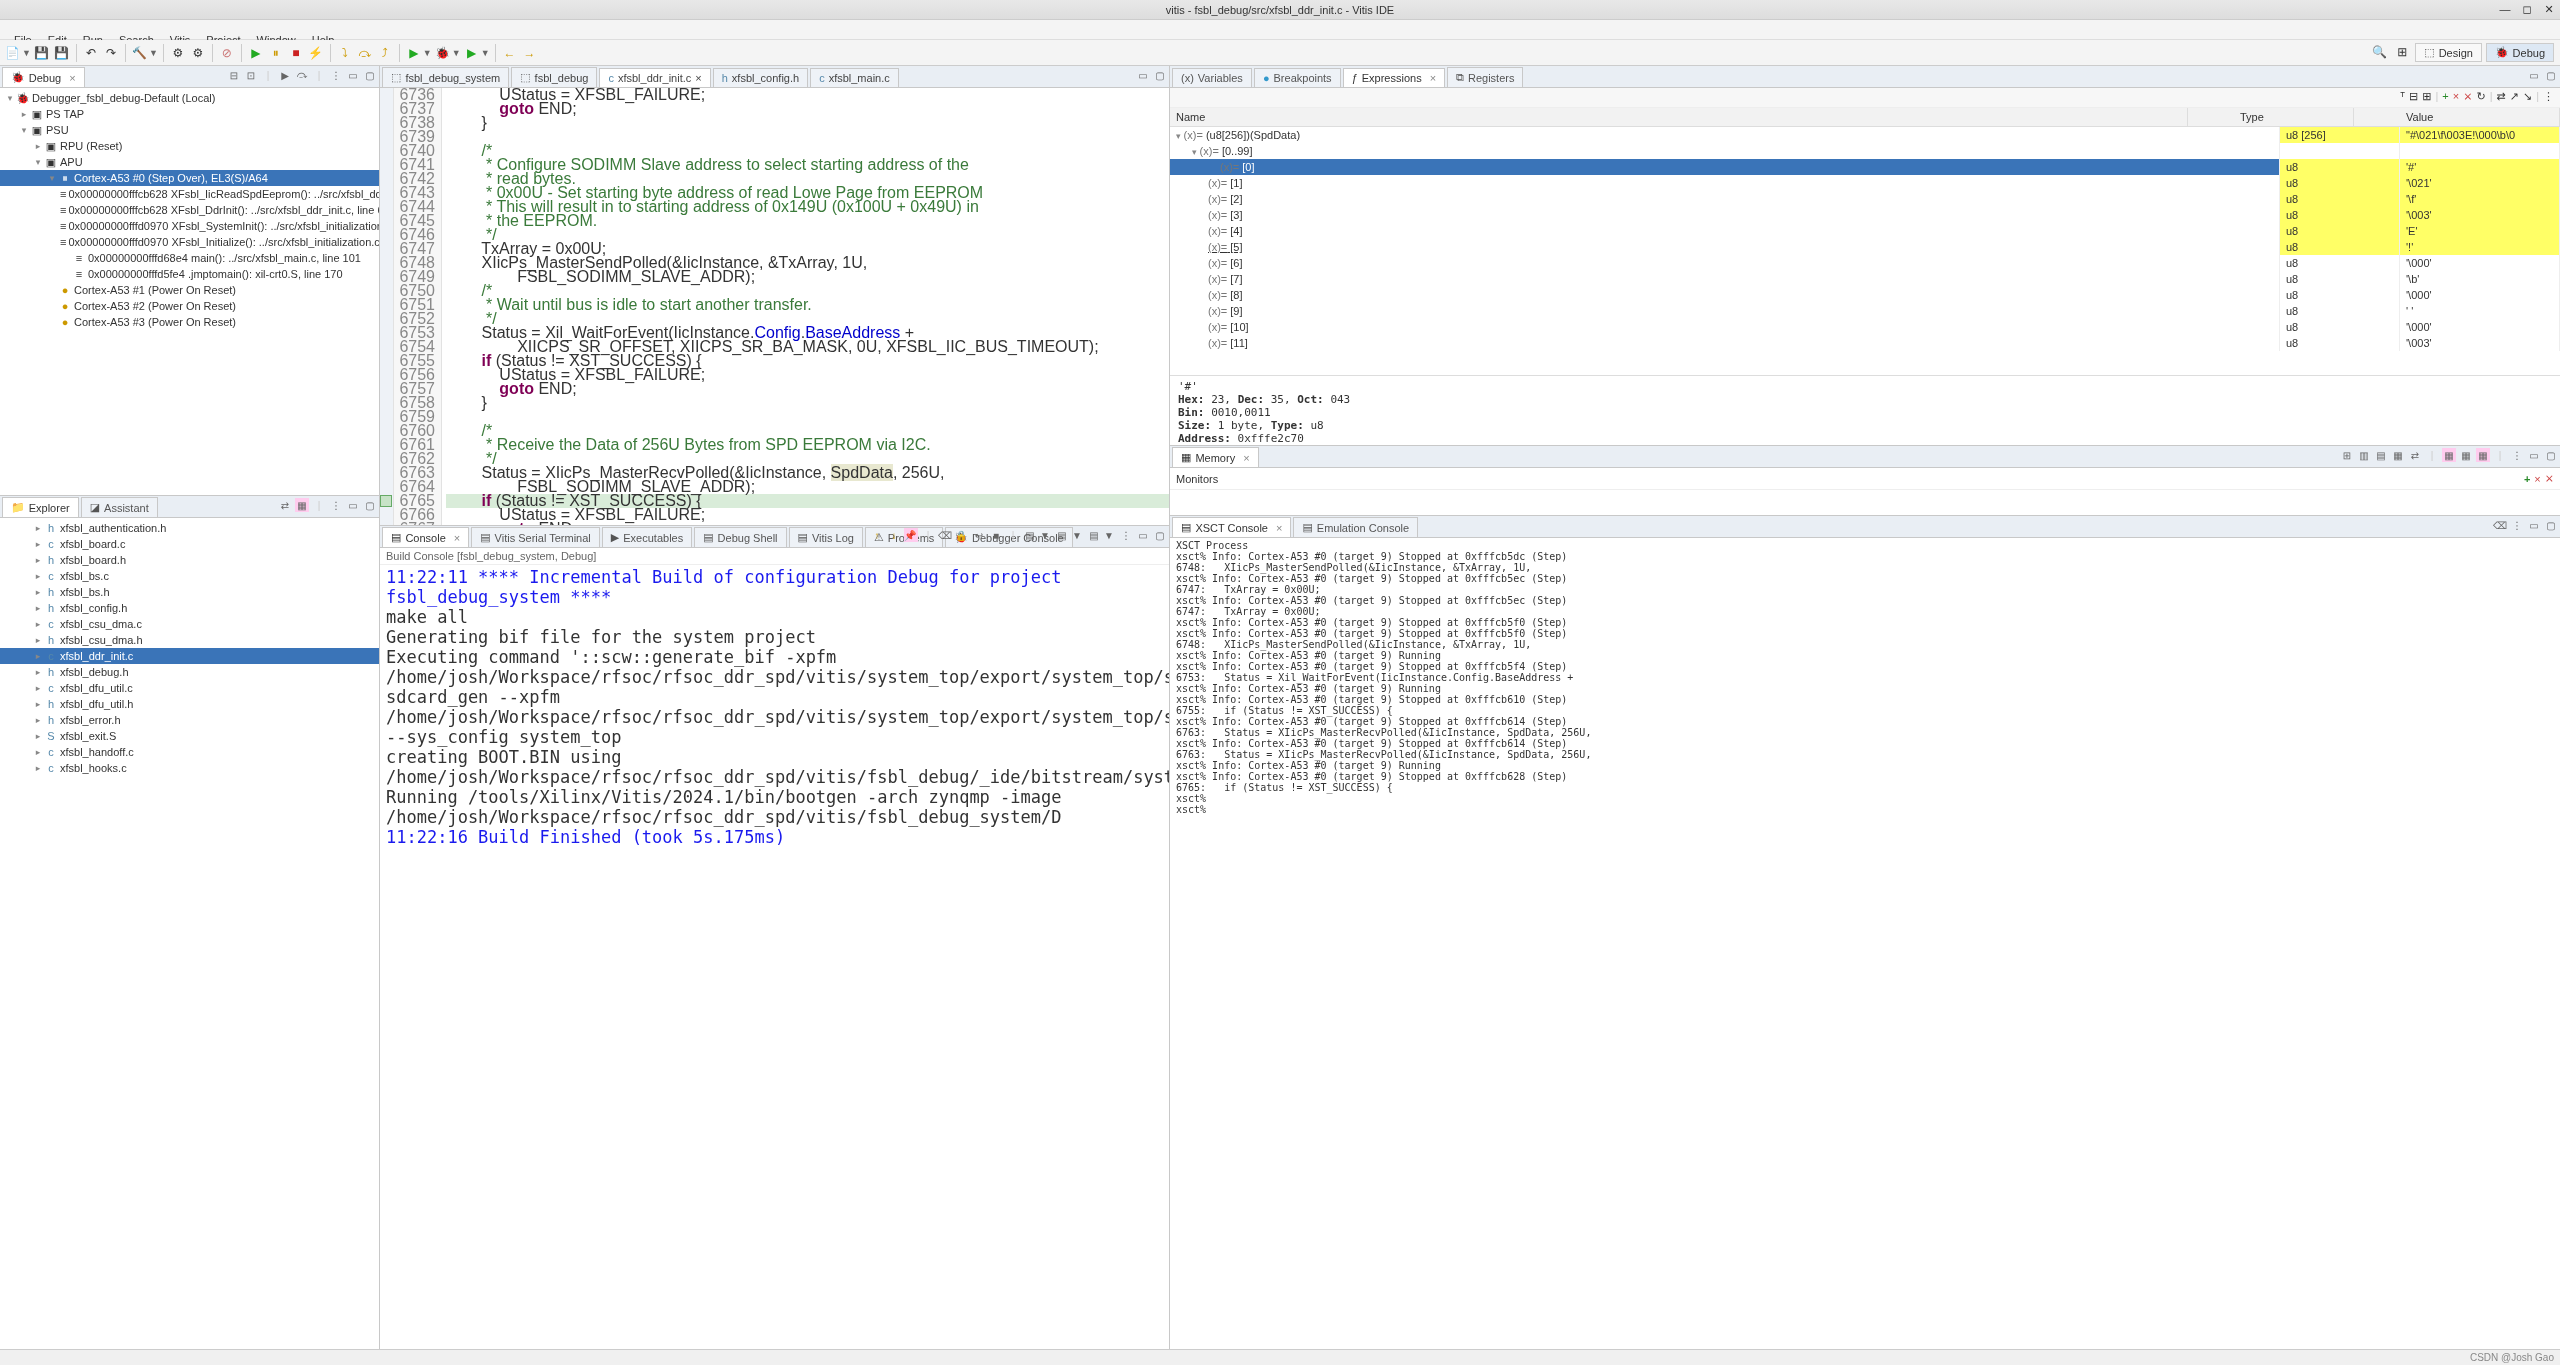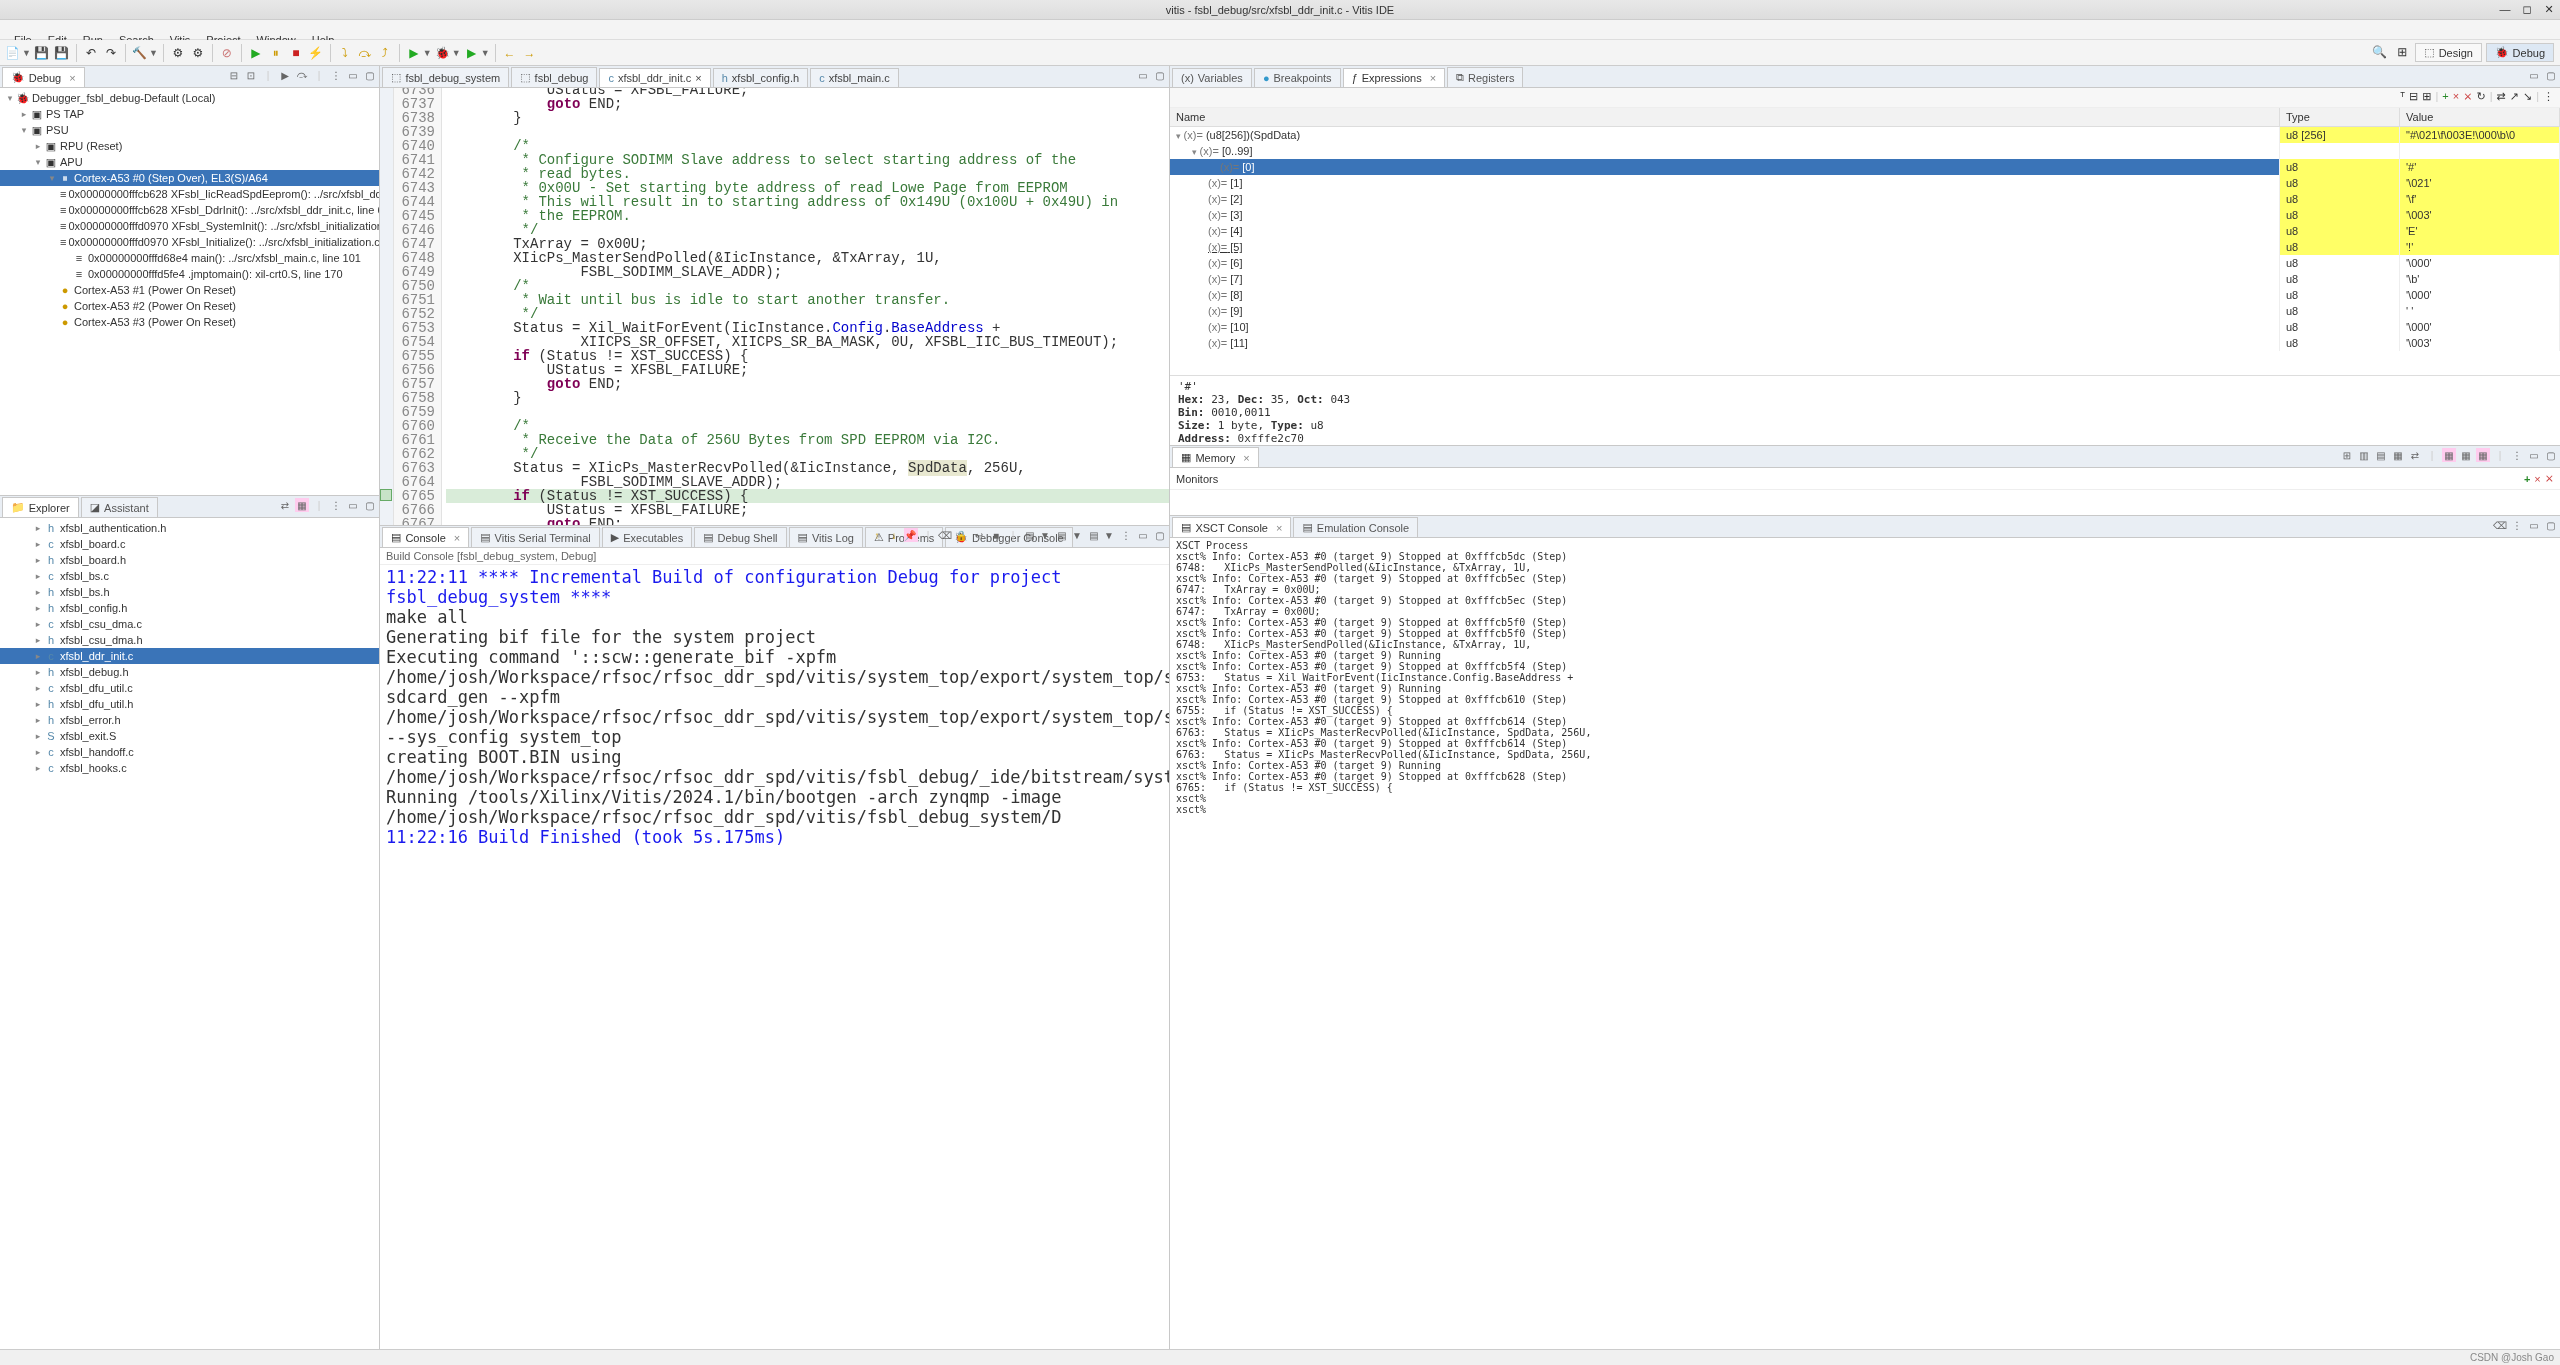--- a/index.html
+++ b/index.html
@@ -35,37 +35,37 @@
 .indent-1 { padding-left: 18px; }
 .indent-2 { padding-left: 32px; }
 .indent-3 { padding-left: 46px; }
 .indent-4 { padding-left: 60px; }
 
 .centercol { display: flex; flex-direction: column; border-right: 1px solid #c8c8c8; }
 .editorarea { height: 460px; display: flex; flex-direction: column; background: #fff; border-bottom: 1px solid #c8c8c8; }
 .editortabbar { height: 22px; background: #e9eef4; display: flex; align-items: flex-end; border-bottom: 1px solid #c8c8c8; padding-left: 2px; position: relative; }
 .etab { padding: 3px 8px; background: #eef2f7; border: 1px solid #c8c8c8; border-bottom: none; font-size: 11px; display: flex; align-items: center; gap: 4px; margin-right: 2px; color: #444;}
 .etab.active { background: #fff; }
-.editor { flex: 1; display: flex; font-family: Liberation Mono, monospace; font-size: 14px; overflow: hidden; align-items: center; }
+.editor { flex: 1; display: flex; font-family: Liberation Sans, sans-serif; font-size: 16px; overflow: hidden; }
 .gutter { width: 48px; background: #f7f7f7; color: #888; text-align: right; padding: 0 6px 0 0; border-right: 1px solid #e2e2e2; }
 .gutter div { height: 14px; line-height: 14px; }
 .ruler { width: 14px; background: #eef2f7; border-right: 1px solid #e2e2e2; }
 .ruler .mark-step { width: 12px; height: 12px; background: #c7e3c7; border: 1px solid #6a6; margin-top: 1px; }
 .code { flex: 1; padding: 0 0 0 4px; white-space: pre; color: #333; }
 .code div { height: 14px; line-height: 14px; }
 .c-kw { color: #7f0055; font-weight: bold; }
 .c-cm { color: #3a7a3a; }
 .c-id2 { background: #e8e8d0; }
 .hl-line { background: #d9ecd9; }
 
 .rightcol { display: flex; flex-direction: column; }
 .exprview { height: 380px; background: #fff; border-bottom: 1px solid #c8c8c8; display: flex; flex-direction: column; }
 .memview { flex: 1; background: #fff; display: flex; flex-direction: column; border-bottom: 1px solid #c8c8c8; }
 .exprtable { flex: 1; overflow: auto; }
-.etblhead { display: grid; grid-template-columns: 1fr 120px 160px; background: #f2f2f2; border-bottom: 1px solid #ddd; }
+.etblhead { display: grid; grid-template-columns: 1fr 120px 160px; background: #f2f2f2; border-bottom: 1px solid #ddd; gap: 46px; }
 .etblhead div { padding: 3px 6px; border-right: 1px solid #ddd; font-weight: 400; }
 .etblrow { display: grid; grid-template-columns: 1fr 120px 160px; }
 .etblrow div { padding: 1px 6px; border-right: 1px solid #eee; height: 16px; line-height: 14px; overflow: hidden;}
 .etblrow.yellow div:nth-child(2), .etblrow.yellow div:nth-child(3) { background: #ffff66; }
 .etblrow.selblue { background: #3a74b8; color: #fff; padding-left: 12px; }
 .etblrow.selblue div:nth-child(2), .etblrow.selblue div:nth-child(3) { background: #ffff66; color: #333;}
 .detailpane { height: 70px; border-top: 1px solid #ddd; padding: 4px 8px; font-family: Consolas, monospace; font-size: 11px; color: #333; background: #fff; overflow:hidden;}
 .memtoolbar { display: flex; align-items: center; padding: 2px 6px; gap: 4px; border-bottom: 1px solid #eee; height: 22px;}
 .memtoolbar .addbtn { color: #2a8a2a; font-weight: bold; }
 .consolearea { flex: 1; display: flex; flex-direction: column; background: #fff; }

